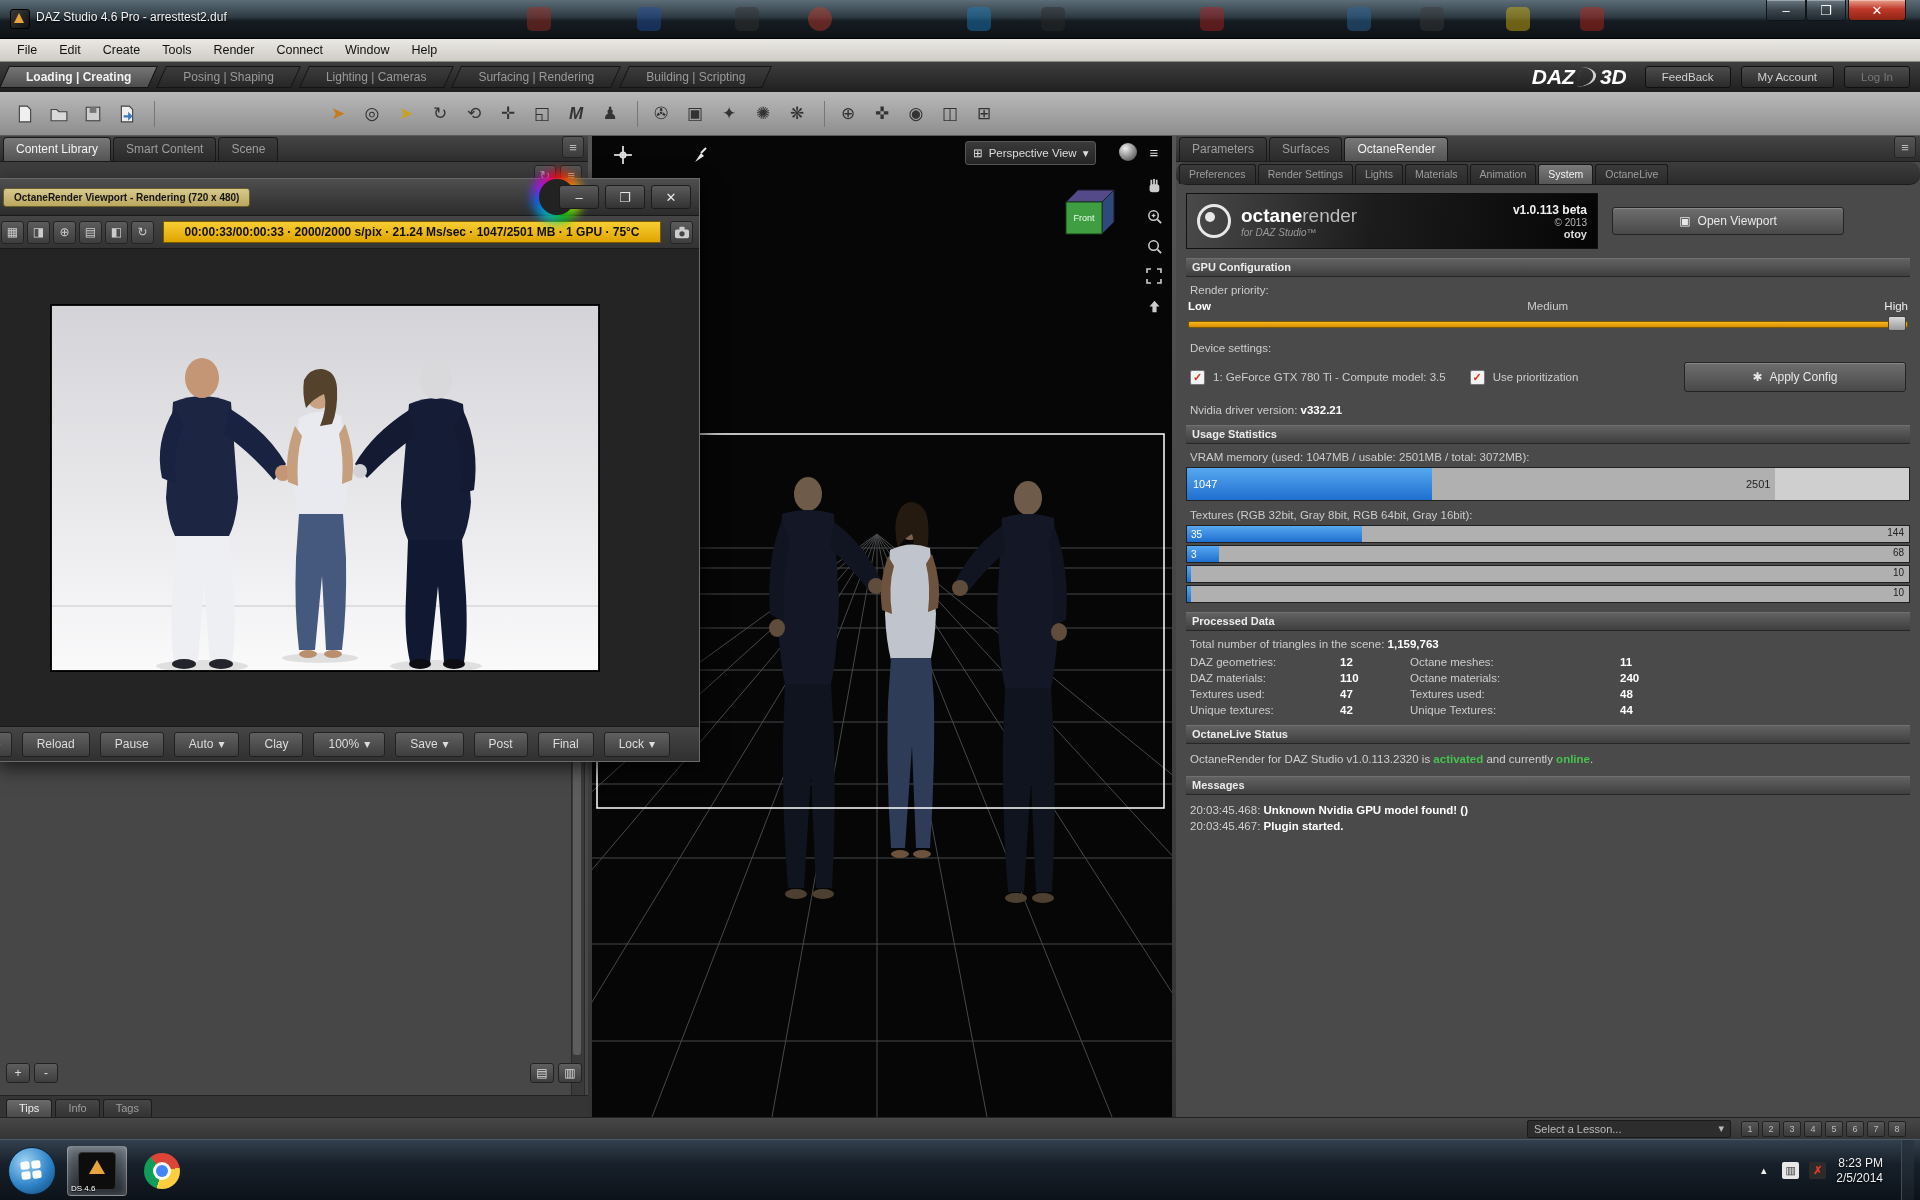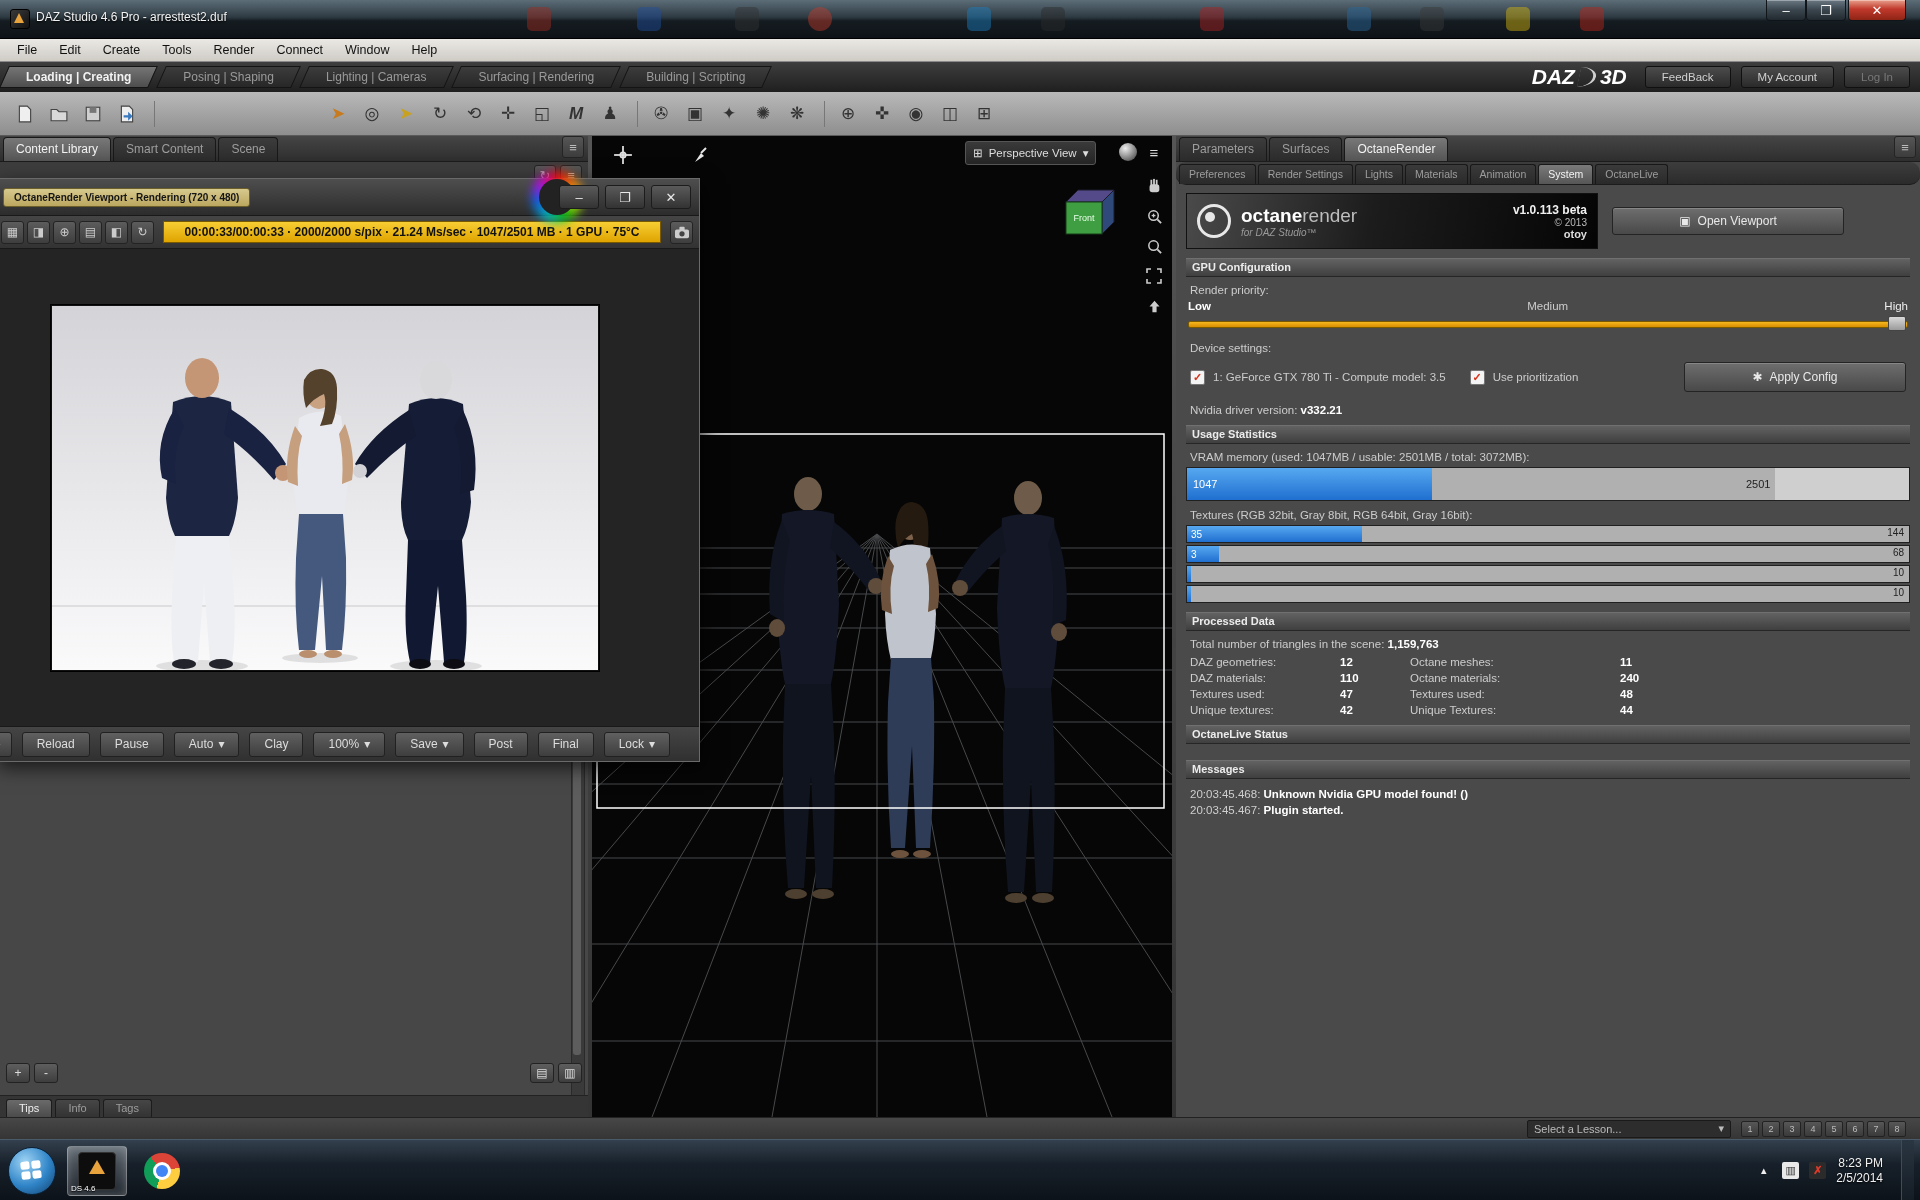--- a/index.html
+++ b/index.html
@@ -497,20 +497,26 @@
           <b>47</b>
         <span>Textures used:</span>
           <b>48</b>
         <span>Unique textures:</span>
           <b>42</b>
         <span>Unique Textures:</span>
           <b>44</b>
       </div>
 
       <div class="ghdr">OctaneLive Status</div>
+      <div class="msg">
+        <span>OctaneRender for DAZ Studio v1.0.113.2320 is</span>
+        <span class="grn">activated</span>
+        <span>and currently</span>
+        <span class="grn">online</span><span>.</span>
+      </div>
 
       <div class="ghdr">Messages</div>
       <div class="msg">
         <span>20:03:45.468:</span> <b>Unknown Nvidia GPU model found! ()</b>
       </div>
       <div class="msg">
         <span>20:03:45.467:</span> <b>Plugin started.</b>
       </div>
       <div style="flex:1;"></div>
     </div>

